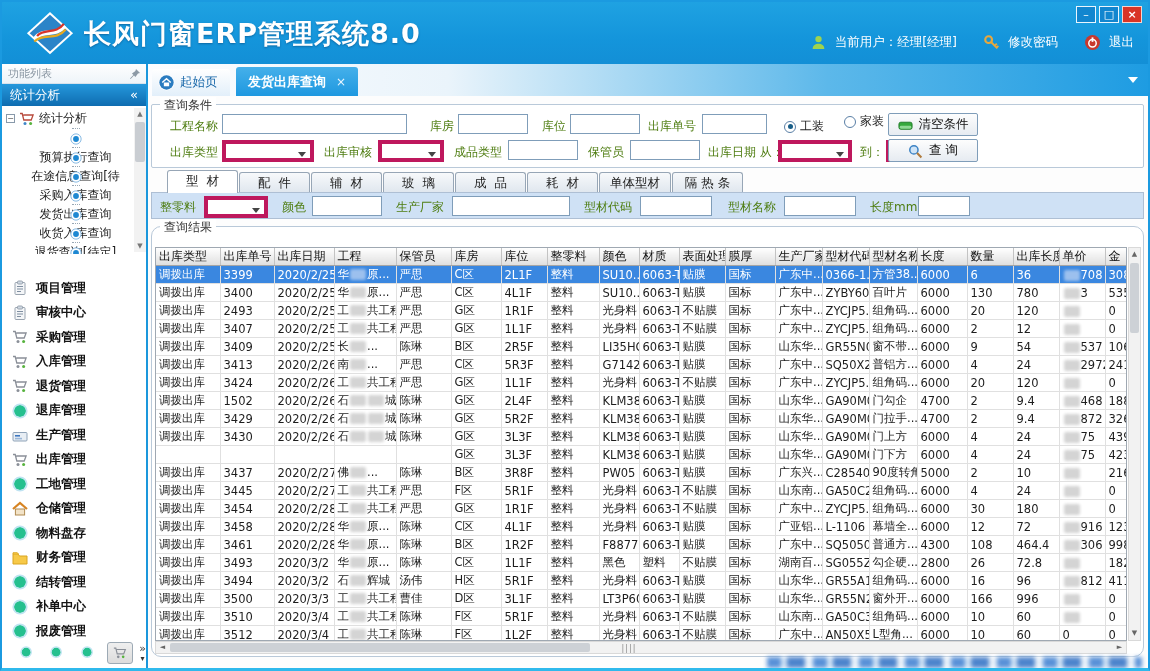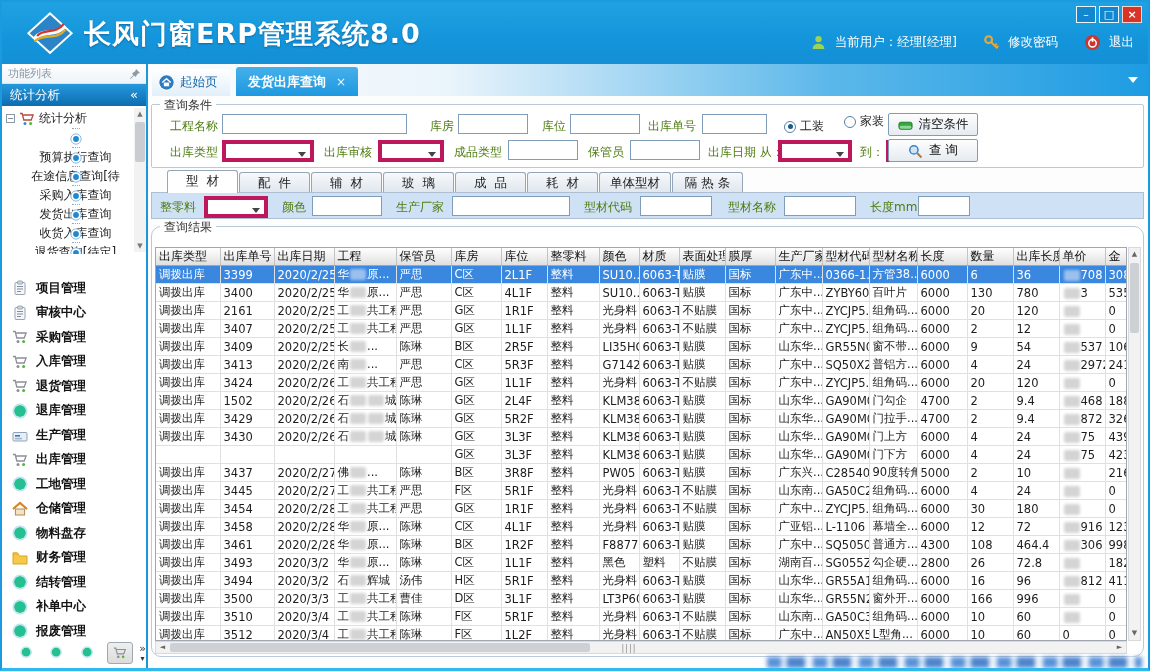--- a/index.html
+++ b/index.html
@@ -658,21 +658,21 @@
                 <td>ZYBY607</td>
                 <td>百叶片</td>
                 <td>6000</td>
                 <td>130</td>
                 <td>780</td>
                 <td><span class="redact"></span>3</td>
                 <td>535</td>
               </tr>
               <tr>
                 <td>调拨出库</td>
-                <td>2161</td>
+                <td>2493</td>
                 <td>2020/2/25</td>
                 <td>工<span class="redact"></span>共工程</td>
                 <td>严思</td>
                 <td>G区</td>
                 <td>1R1F</td>
                 <td>整料</td>
                 <td>光身料</td>
                 <td>6063-T5</td>
                 <td>不贴膜</td>
                 <td>国标</td>

